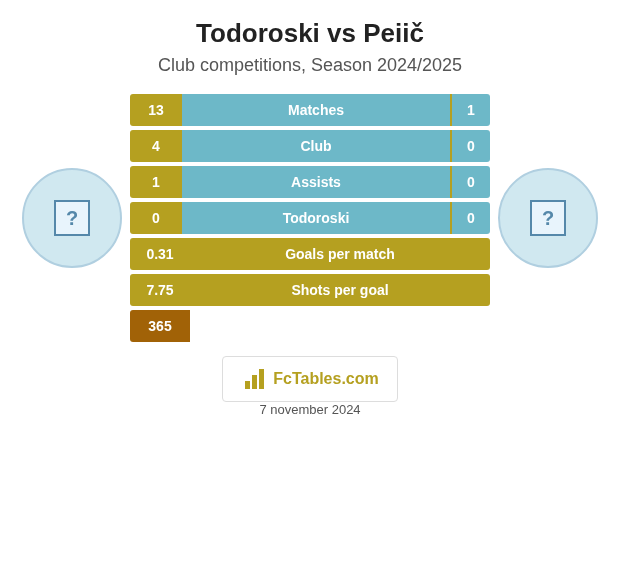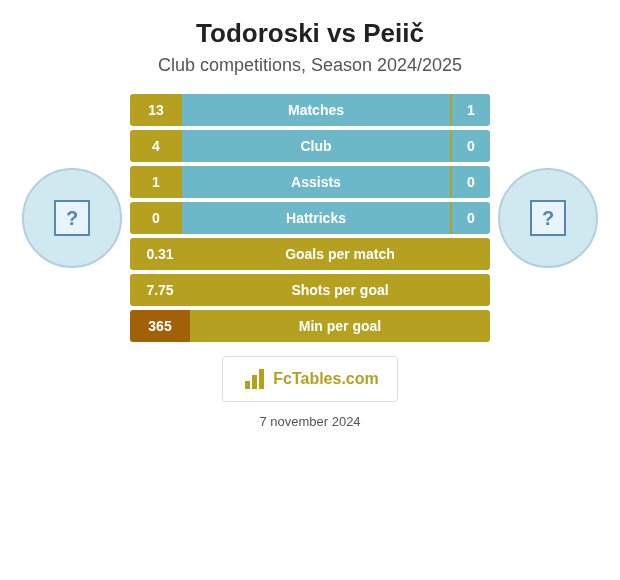--- a/index.html
+++ b/index.html
@@ -147,21 +147,20 @@
 
     .watermark-text {
       font-size: 16px;
       font-weight: bold;
       color: #b5a020;
     }
 
     .date-text {
       font-size: 13px;
       color: #555;
-      margin-top: 12px;
       text-align: center;
     }
   </style>
 </head>
 <body>
 
 <div class="container">
   <div class="title">Todoroski vs Peiič</div>
   <div class="subtitle">Club competitions, Season 2024/2025</div>
 
@@ -182,34 +181,33 @@
         <div class="stat-label">Club</div>
         <div class="stat-right">0</div>
       </div>
         <div class="stat-row">
         <div class="stat-left">1</div>
         <div class="stat-label">Assists</div>
         <div class="stat-right">0</div>
       </div>
         <div class="stat-row">
         <div class="stat-left">0</div>
-        <div class="stat-label">Hattricks</div>
+        <div class="stat-label">Todoroski</div>
         <div class="stat-right">0</div>
       </div>
         <div class="stat-row">
         <div class="stat-left" style="background:#b5a020;min-width:60px;width:60px;">0.31</div>
         <div class="stat-label" style="background:#b5a020;">Goals per match</div>
       </div>
         <div class="stat-row">
         <div class="stat-left" style="background:#b5a020;min-width:60px;width:60px;">7.75</div>
         <div class="stat-label" style="background:#b5a020;">Shots per goal</div>
       </div>
         <div class="stat-row">
         <div class="stat-left" style="background:#a16207;min-width:60px;width:60px;">365</div>
-        <div class="stat-label" style="background:#b5a020;">Min per goal</div>
       </div>
       </div>
 
     <div class="avatar">
       <div class="avatar-placeholder">?</div>
     </div>
   </div>
 
   <div class="watermark">
     <svg class="watermark-icon" viewBox="0 0 28 28" xmlns="http://www.w3.org/2000/svg">

